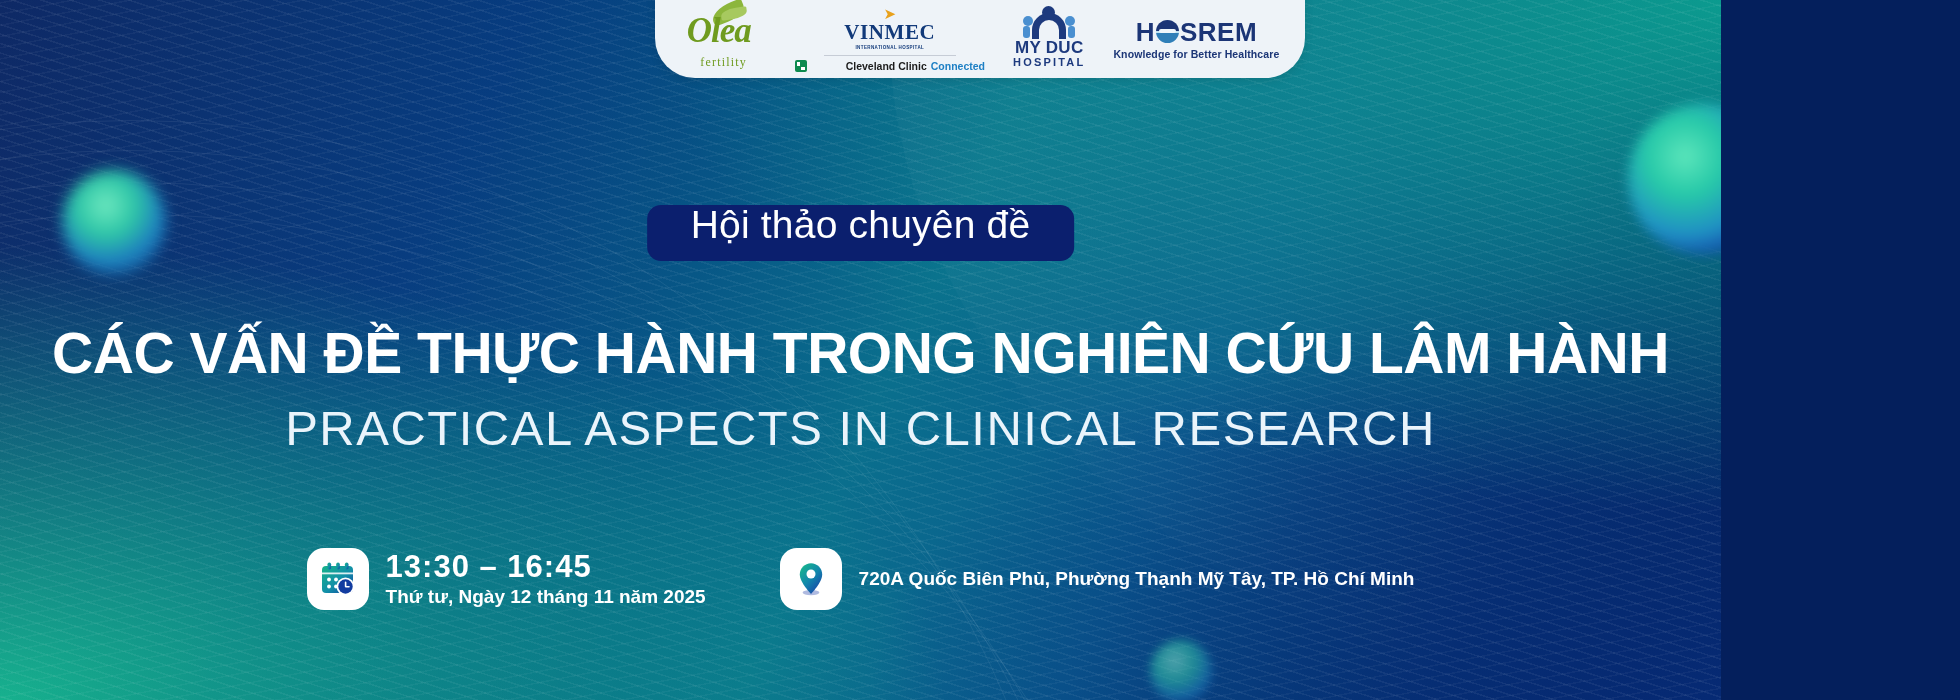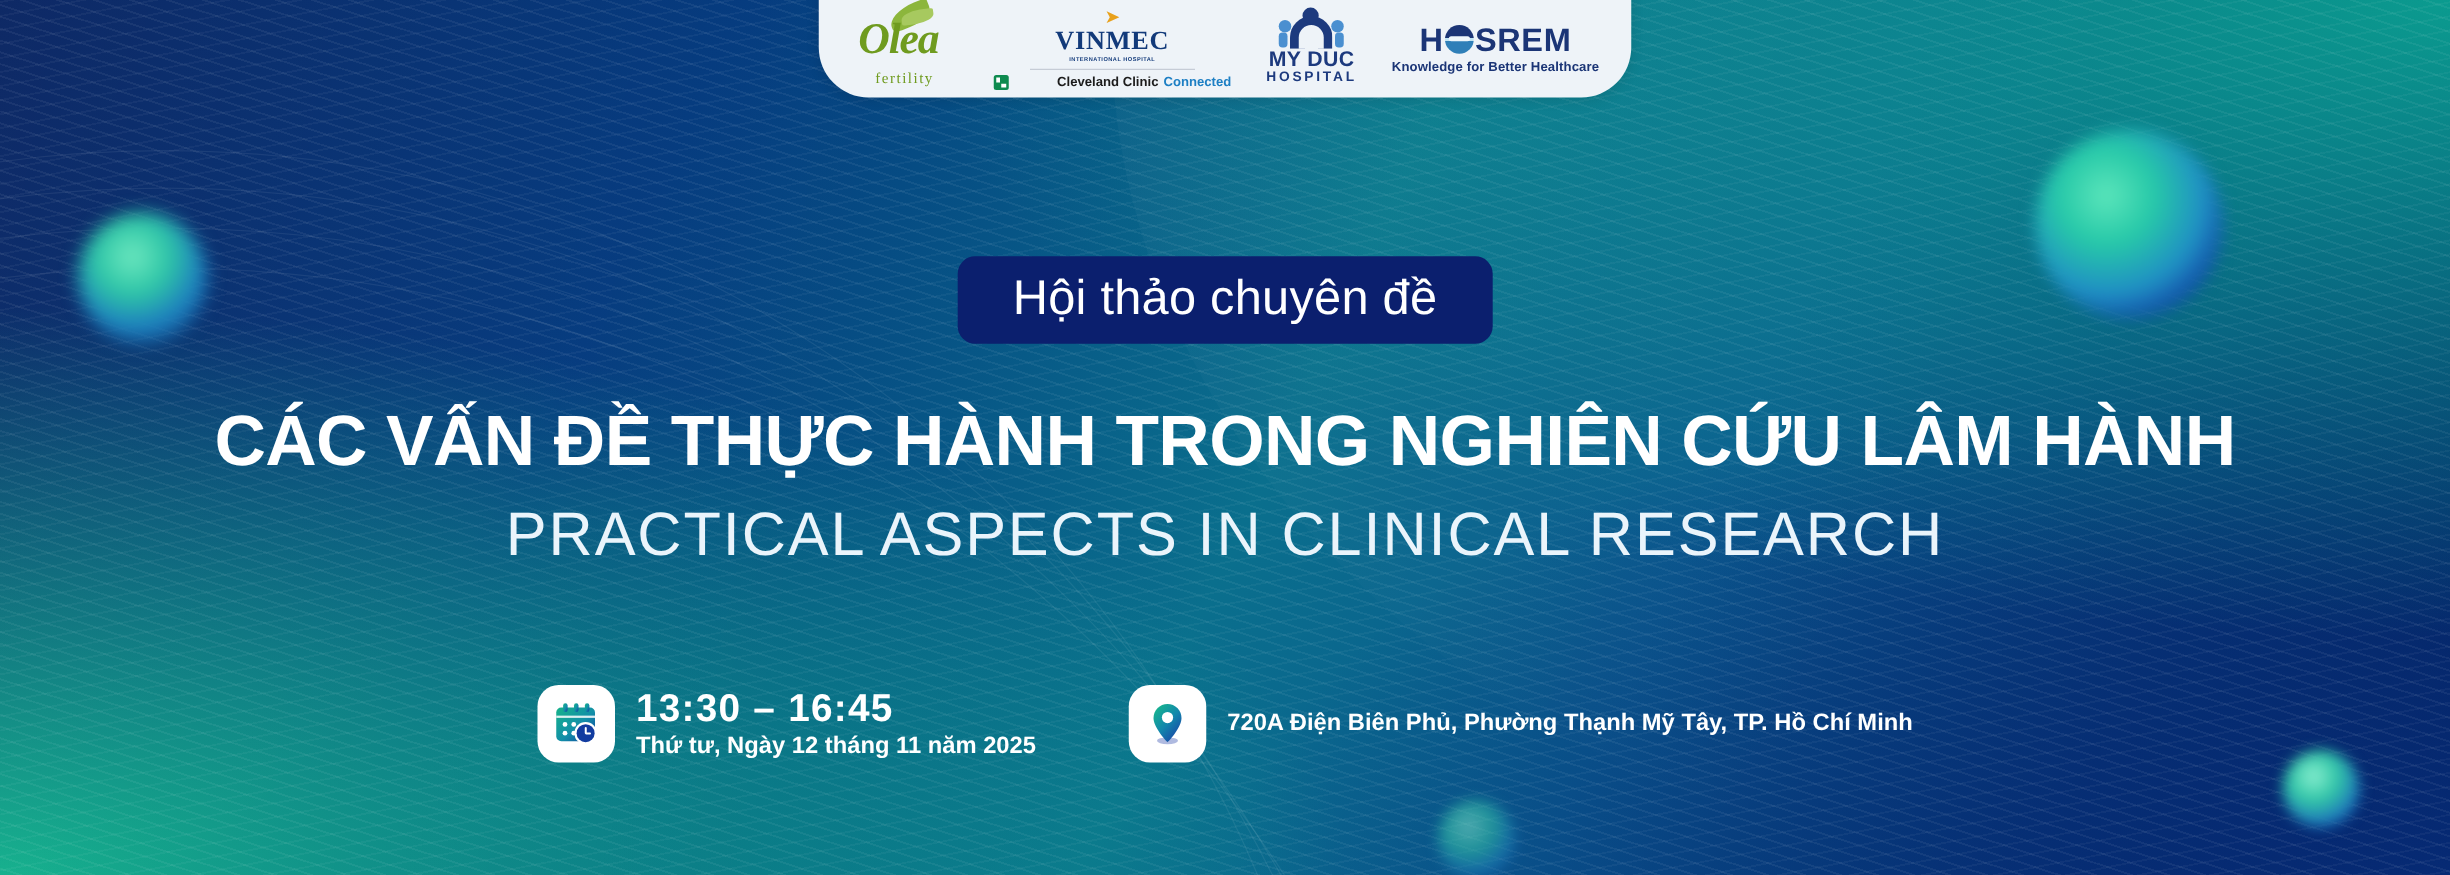--- a/index.html
+++ b/index.html
@@ -2,21 +2,21 @@
 <html><head>
 <meta charset="utf-8">
 <style>
   html,body{margin:0;padding:0;}
   body{
     width:1960px;height:700px;overflow:hidden;
     font-family:"Liberation Sans","DejaVu Sans",sans-serif;
     background:#041f5c;
   }
   #banner{
-    position:relative;width:1960px;height:700px;overflow:hidden;
+    position:relative;width:1721px;height:700px;overflow:hidden;
     background:
       radial-gradient(120% 140% at 100% 0%, #0b9b8f 0%, rgba(11,155,143,0) 52%),
       radial-gradient(110% 130% at 0% 100%, #0fae8a 0%, rgba(15,174,138,0) 50%),
       radial-gradient(90% 110% at 100% 100%, #062a74 0%, rgba(6,42,116,0) 55%),
       linear-gradient(115deg,#04205f 0%,#043a7e 26%,#0a6f8d 52%,#0a5a8f 68%,#063473 86%,#04225f 100%);
   }
   
   .stripes{
     position:absolute;inset:-20% -10%;
     background-image:repeating-linear-gradient(18deg,
@@ -136,21 +136,21 @@
     width:23px;height:23px;border-radius:50%;margin:0 1px;
     background:linear-gradient(#1b3576 0 46%,#bfe3f2 46% 56%,#2f7fb8 56% 100%);
     display:inline-block;position:relative;overflow:hidden;
   }
   .hs-o:after{content:"";position:absolute;left:3px;top:9px;width:17px;height:4px;background:#eef6fb;border-radius:2px;}
   .hs-tag{font-size:10.5px;color:#1b3576;margin-top:3px;font-weight:600;letter-spacing:0.1px;}
   
   #content{position:relative;z-index:5;text-align:center;}
   #badge{
     display:inline-block;background:#0b1f6e;color:#fff;
-    border-radius:14px;padding:14px 44px 17px;
+    border-radius:14px;padding:0 44px 17px;
     font-size:39px;font-weight:400;letter-spacing:0.2px;line-height:1;
     position:absolute;left:50%;transform:translateX(-50%);top:205px;white-space:nowrap;
   }
   #title-vn{
     position:absolute;left:0;right:0;top:325px;
     color:#fff;font-size:57px;font-weight:700;letter-spacing:-0.5px;line-height:1;
     white-space:nowrap;
   }
   #title-en{
     position:absolute;left:0;right:0;top:404px;
@@ -296,19 +296,19 @@
               <stop offset="50%" stop-color="#1287ac"></stop>
               <stop offset="100%" stop-color="#1b3aa6"></stop>
             </linearGradient>
           </defs>
           <ellipse cx="20" cy="33.6" rx="8.4" ry="2.7" fill="#1b3aa6" opacity="0.35"></ellipse>
           <path d="M20 4.2c-6.2 0-11.2 5-11.2 11.2 0 8.1 11.2 19.4 11.2 19.4S31.2 23.5 31.2 15.4C31.2 9.2 26.2 4.2 20 4.2z" fill="url(#gpin)"></path>
           <circle cx="20" cy="15" r="4.5" fill="#ffffff"></circle>
         </svg>
       </div>
       <div class="info-text">
-        <div class="addr-line">720A Điện Biên Phủ, Phường Thạnh Mỹ Tây, TP. Hồ Chí Minh</div>
+        <div class="addr-line">720A Quốc Biên Phủ, Phường Thạnh Mỹ Tây, TP. Hồ Chí Minh</div>
       </div>
     </div>
 
   </div>
 
 </div>
 
 </body></html>

